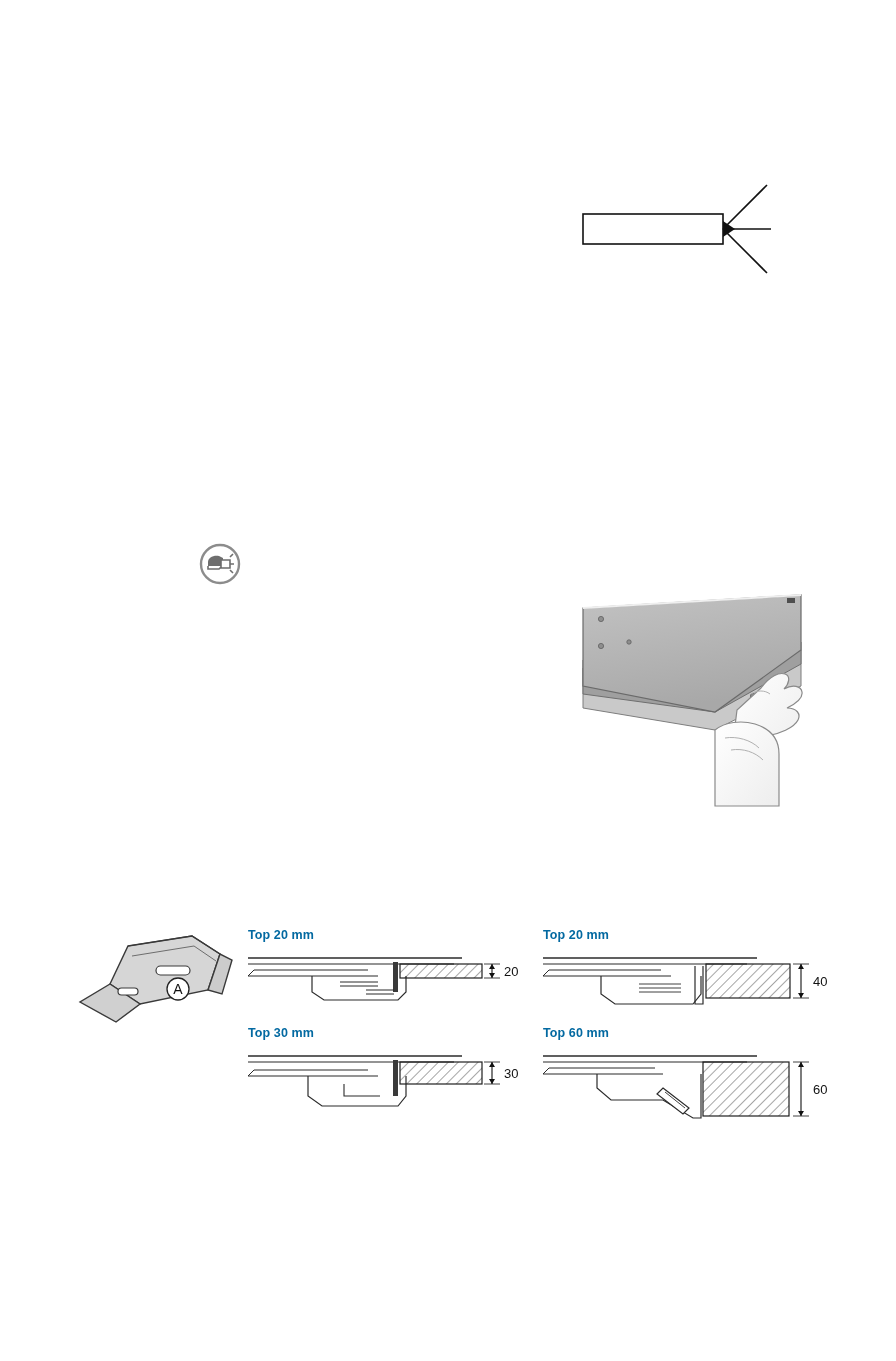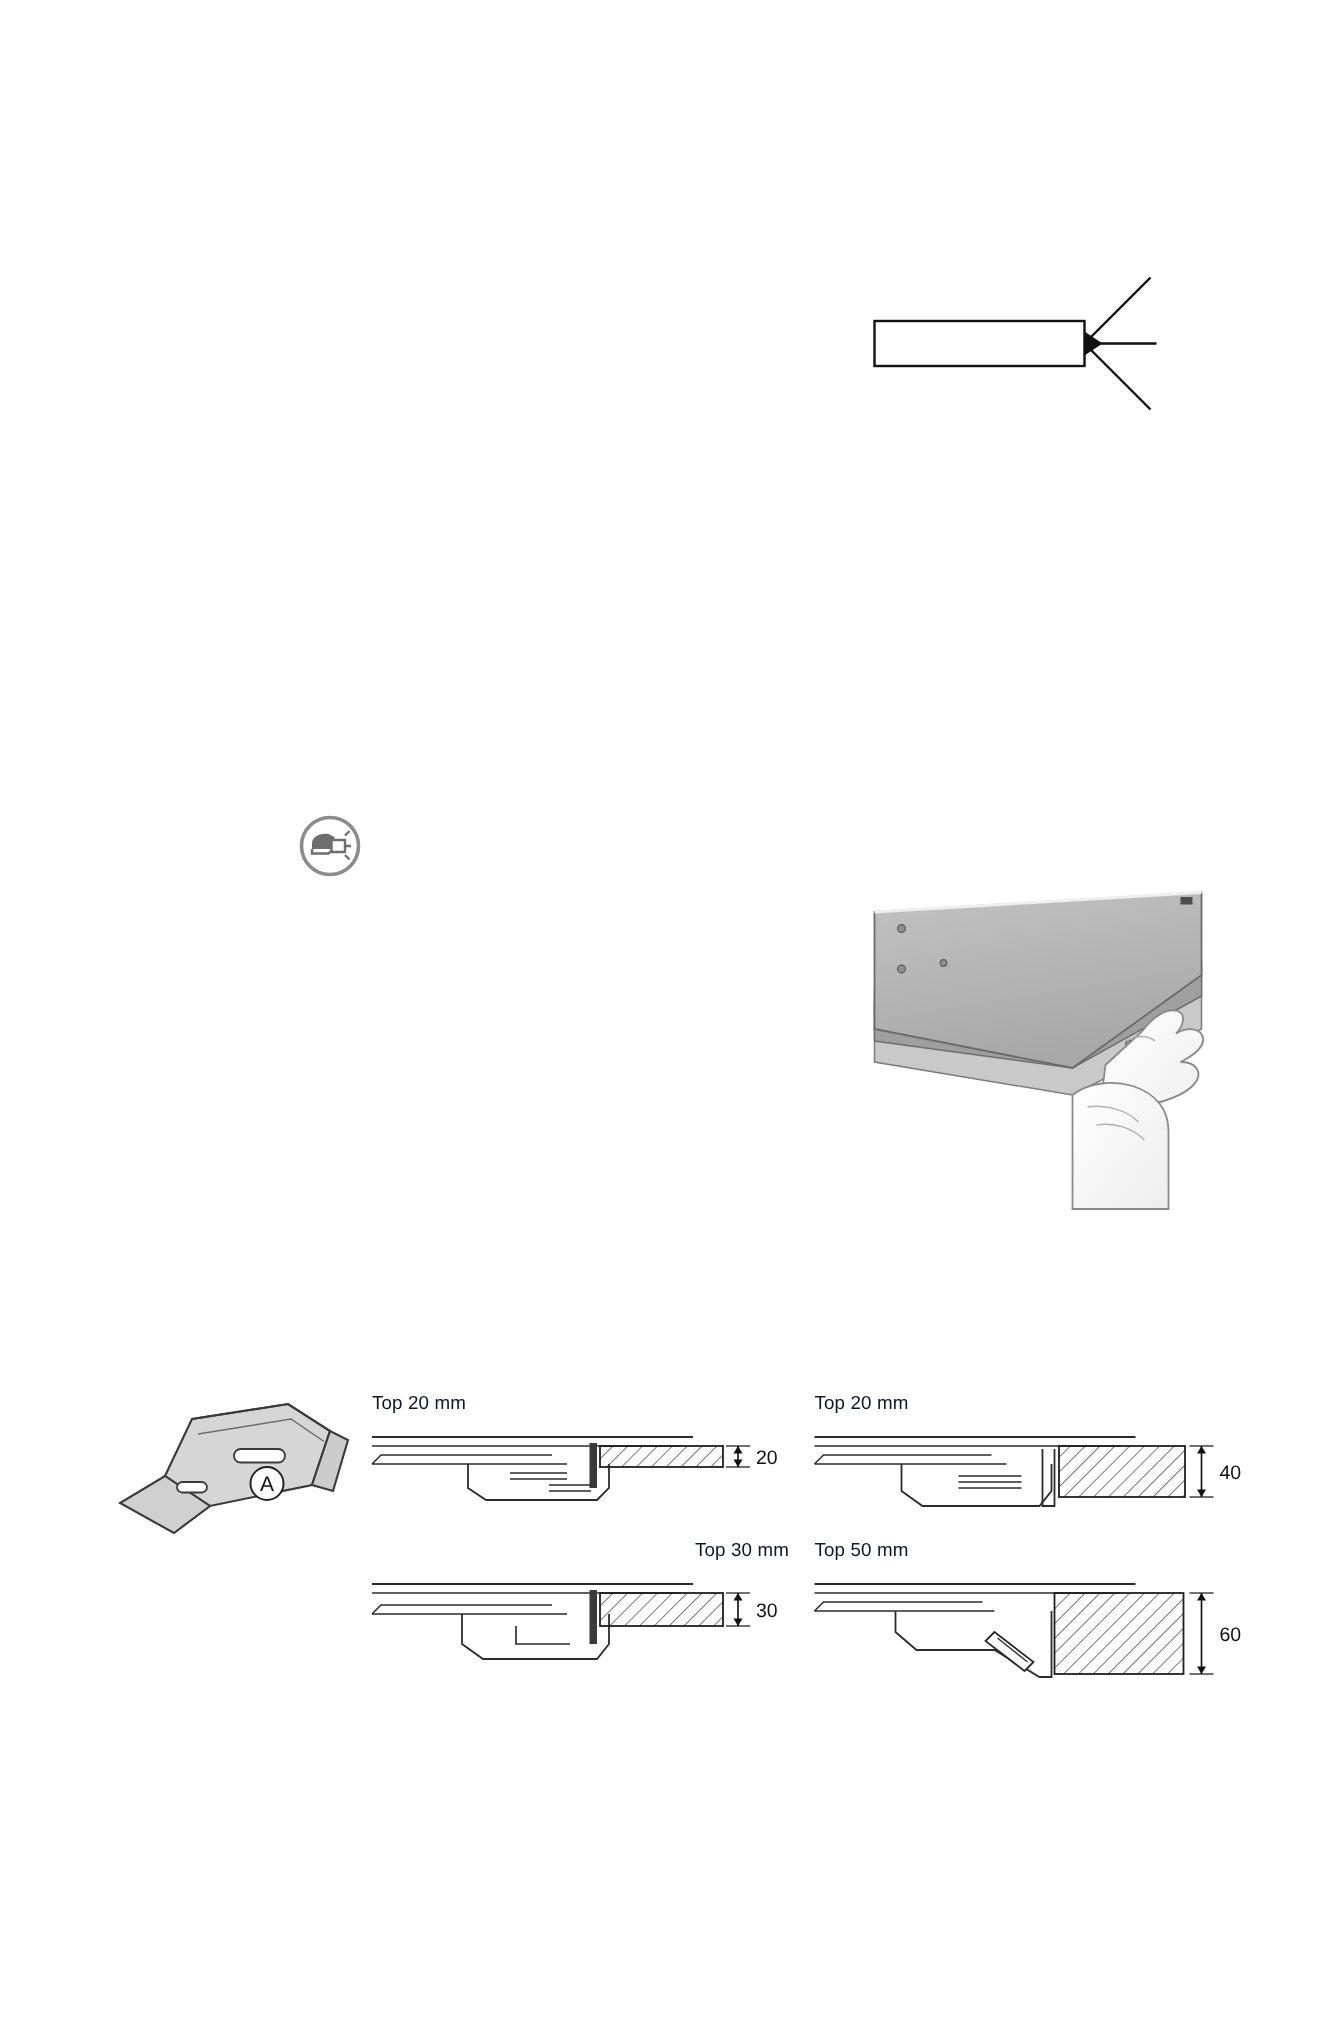--- a/index.html
+++ b/index.html
@@ -56,28 +56,28 @@
     width: 165px;
     height: 100px;
   }
 
   
   .xsec {
     position: absolute;
   }
   .xsec-title {
     font-size: 12.5px;
-    font-weight: normal;
+    font-weight: bold;
     letter-spacing: 0.1px;
     margin: 0 0 4px 0;
-    color: #0f172a;
+    color: #0369a1;
   }
 
   .xsec-20 { left: 248px; top: 928px; width: 278px; height: 88px; }
-  .xsec-30 { left: 248px; top: 1026px; width: 278px; height: 100px; text-align: right; }
+  .xsec-30 { left: 248px; top: 1026px; width: 278px; height: 100px; }
   .xsec-40 { left: 543px; top: 928px; width: 290px; height: 100px; }
   .xsec-60 { left: 543px; top: 1026px; width: 290px; height: 110px; }
 
   .xsec-art { position: relative; width: 100%; }
 
   svg { display: block; overflow: visible; }
 </style>
 </head>
 <body>
 
@@ -247,21 +247,21 @@
         <polygon points="258,18 255,23 261,23" fill="#111111"></polygon>
         <polygon points="258,52 255,47 261,47" fill="#111111"></polygon>
         <line x1="250" y1="18" x2="266" y2="18" stroke="#111111" stroke-width="0.8"></line>
         <line x1="250" y1="52" x2="266" y2="52" stroke="#111111" stroke-width="0.8"></line>
         <text x="270" y="40" font-family="Liberation Sans, sans-serif" font-size="13" fill="#111111">40</text>
       </svg>
     </div>
   </div>
 
   <div class="xsec xsec-60">
-    <div class="xsec-title">Top 50 mm</div>
+    <div class="xsec-title">Top 60 mm</div>
     <div class="xsec-art">
       <svg width="290" height="92" viewBox="0 0 290 92">
         <defs>
           <pattern id="hatch60" width="7" height="7" patternTransform="rotate(45)" patternUnits="userSpaceOnUse">
             <line x1="0" y1="0" x2="0" y2="7" stroke="#3a3a3a" stroke-width="0.9"></line>
           </pattern>
         </defs>
         <line x1="0" y1="12" x2="214" y2="12" stroke="#2b2b2b" stroke-width="1.4"></line>
         <line x1="0" y1="18" x2="204" y2="18" stroke="#2b2b2b" stroke-width="1.1"></line>
         <line x1="0" y1="30" x2="120" y2="30" stroke="#2b2b2b" stroke-width="1.1"></line>

